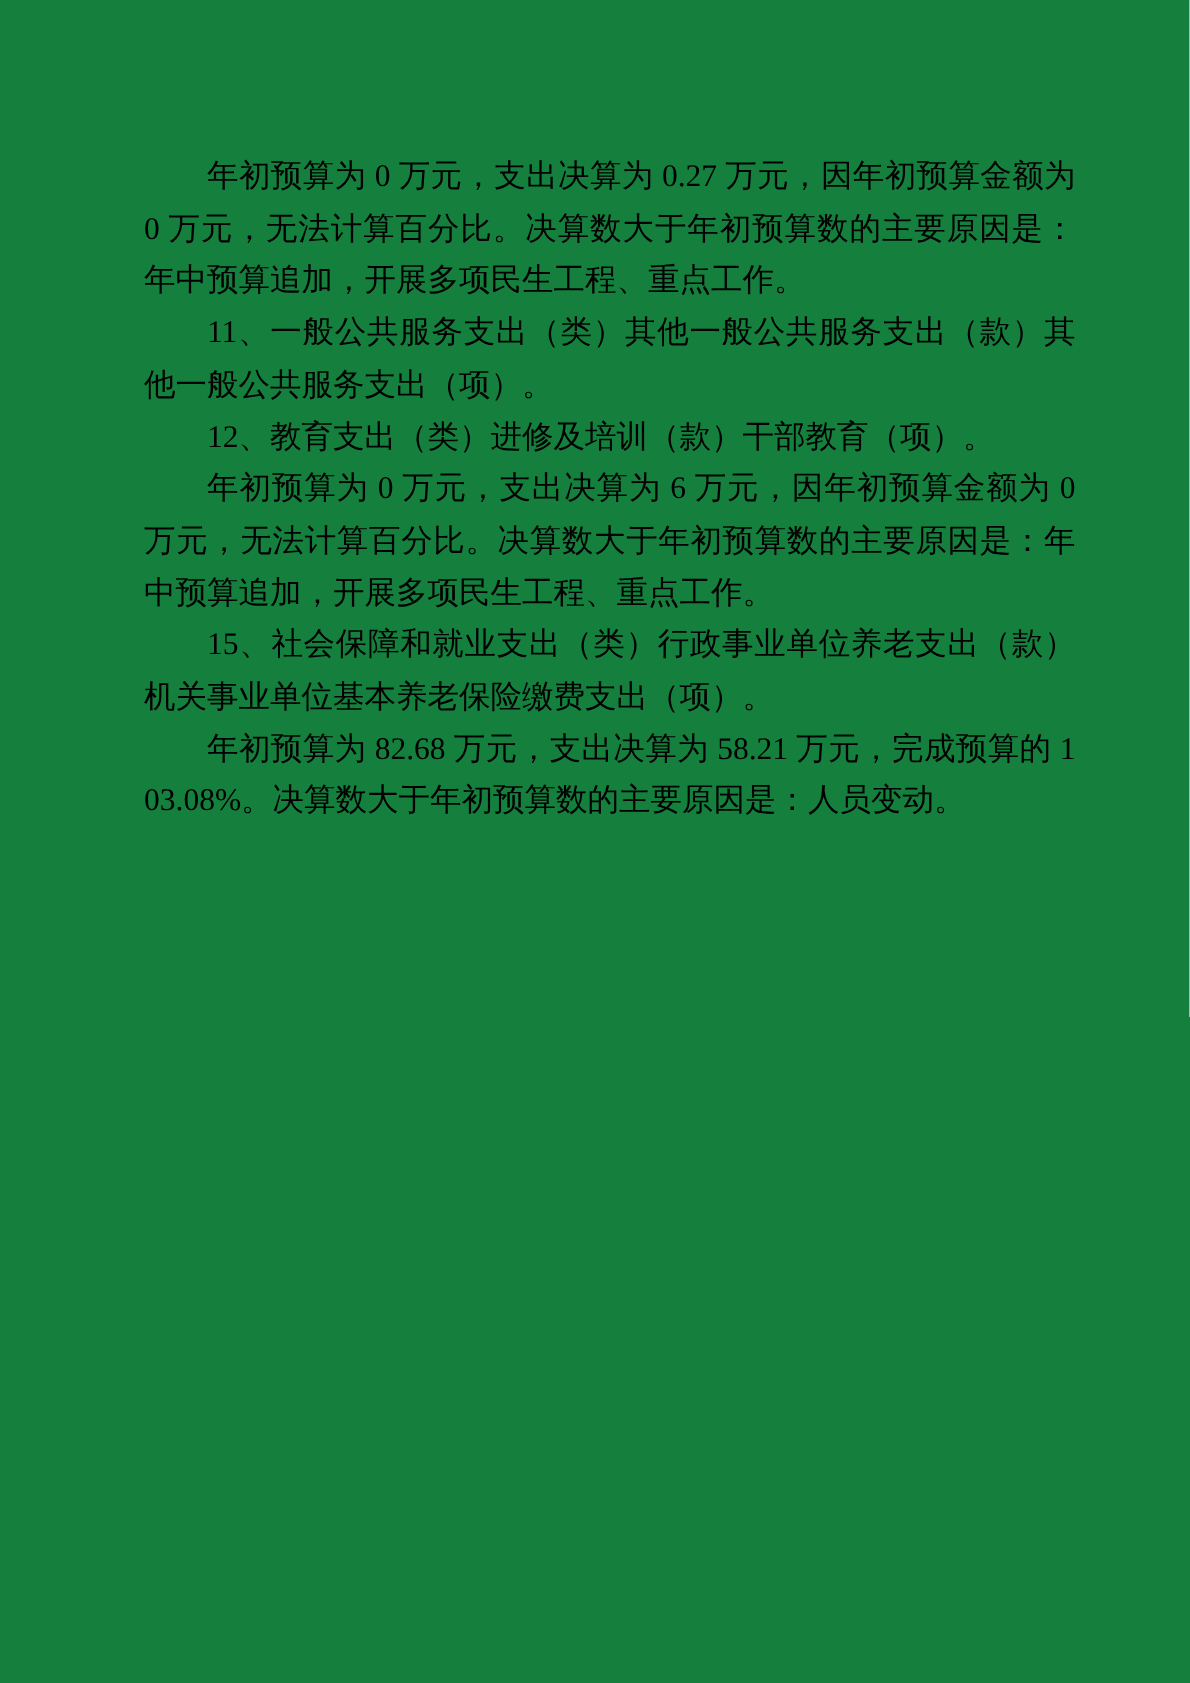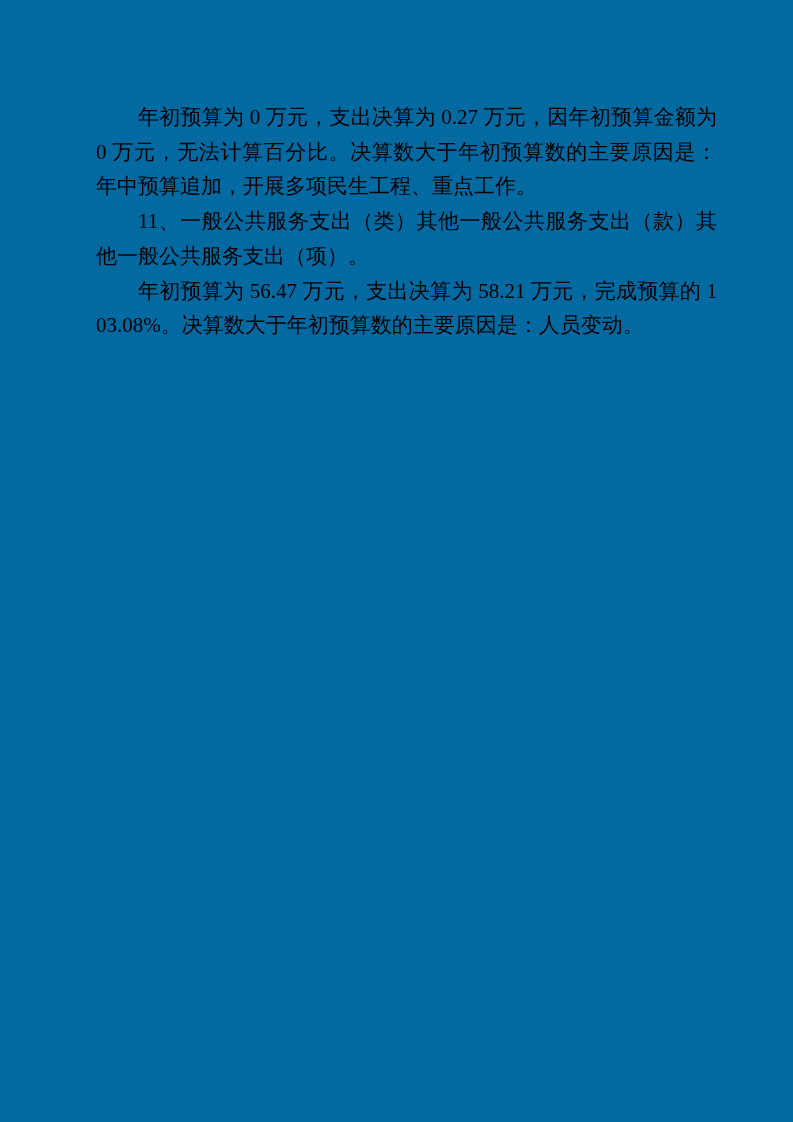--- a/index.html
+++ b/index.html
@@ -5,21 +5,21 @@
   html, body {
     margin: 0;
     padding: 0;
     background: #ffffff;
   }
   .page {
     position: relative;
     width: 793px;
     height: 1122px;
     box-sizing: border-box;
-    background: #0369a1;
+    background: #15803d;
     padding: 100px 76px 0 96px;
     overflow: hidden;
     font-family: "Liberation Serif", "DejaVu Serif", serif;
     color: #000000;
   }
   .para {
     margin: 0;
     font-size: 21px;
     line-height: 34.7px;
     text-align: justify;
@@ -27,14 +27,17 @@
     word-break: break-all;
     color: #000000;
   }
 </style>
 </head>
 <body>
 
 <div class="page">
   <p class="para">年初预算为 0 万元，支出决算为 0.27 万元，因年初预算金额为 0 万元，无法计算百分比。决算数大于年初预算数的主要原因是：年中预算追加，开展多项民生工程、重点工作。</p>
   <p class="para">11、一般公共服务支出（类）其他一般公共服务支出（款）其他一般公共服务支出（项）。</p>
-  <p class="para">年初预算为 56.47 万元，支出决算为 58.21 万元，完成预算的 103.08%。决算数大于年初预算数的主要原因是：人员变动。</p>
+  <p class="para">12、教育支出（类）进修及培训（款）干部教育（项）。</p>
+  <p class="para">年初预算为 0 万元，支出决算为 6 万元，因年初预算金额为 0 万元，无法计算百分比。决算数大于年初预算数的主要原因是：年中预算追加，开展多项民生工程、重点工作。</p>
+  <p class="para">15、社会保障和就业支出（类）行政事业单位养老支出（款）机关事业单位基本养老保险缴费支出（项）。</p>
+  <p class="para">年初预算为 82.68 万元，支出决算为 58.21 万元，完成预算的 103.08%。决算数大于年初预算数的主要原因是：人员变动。</p>
 </div>
 
 </body></html>

